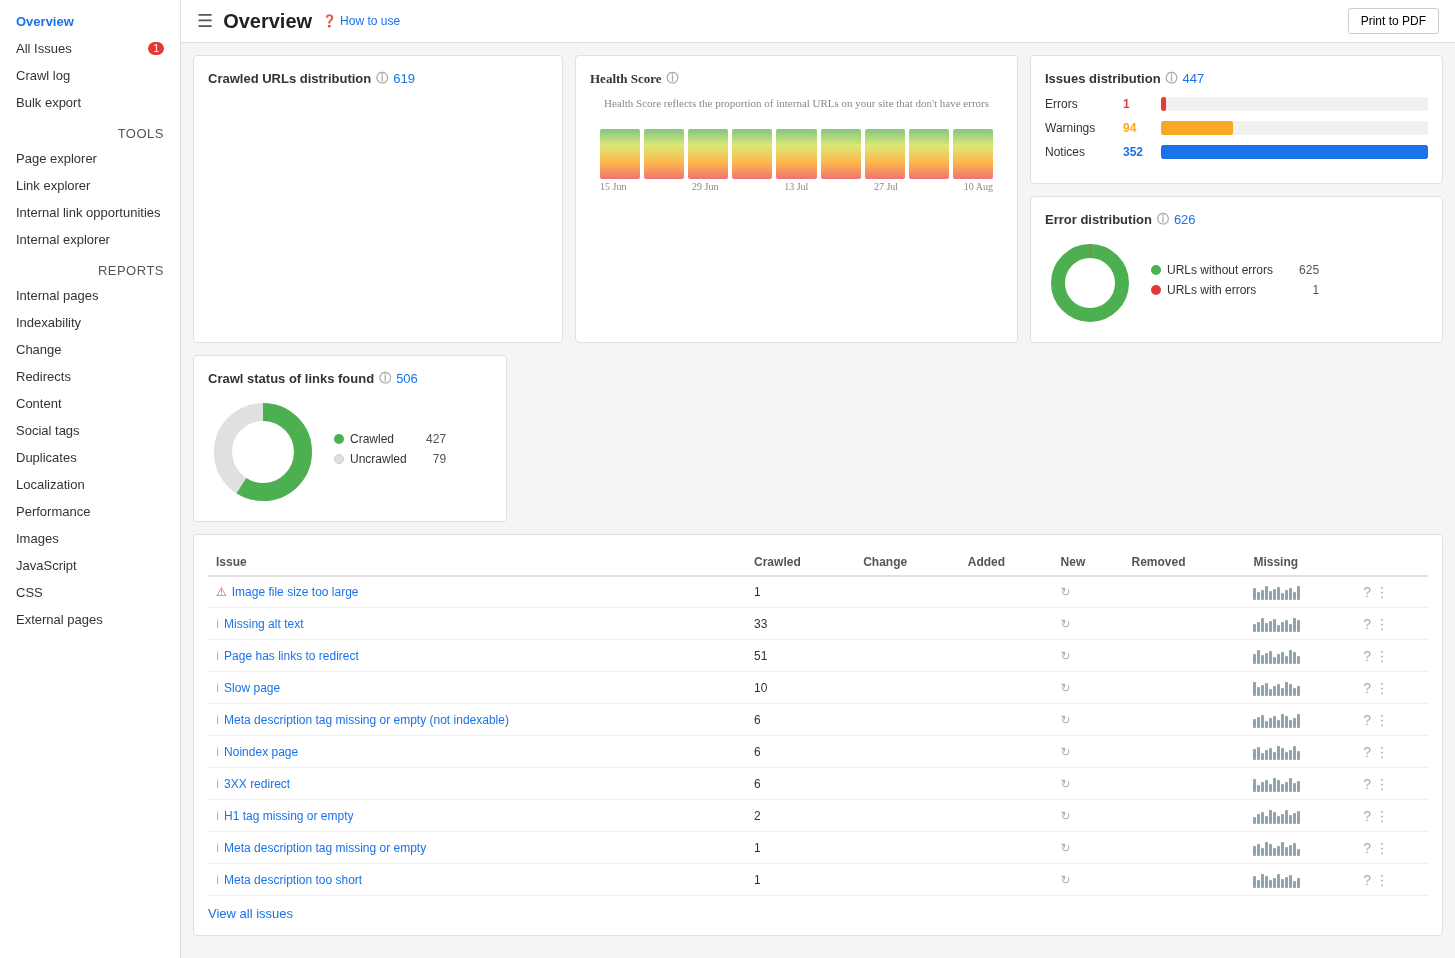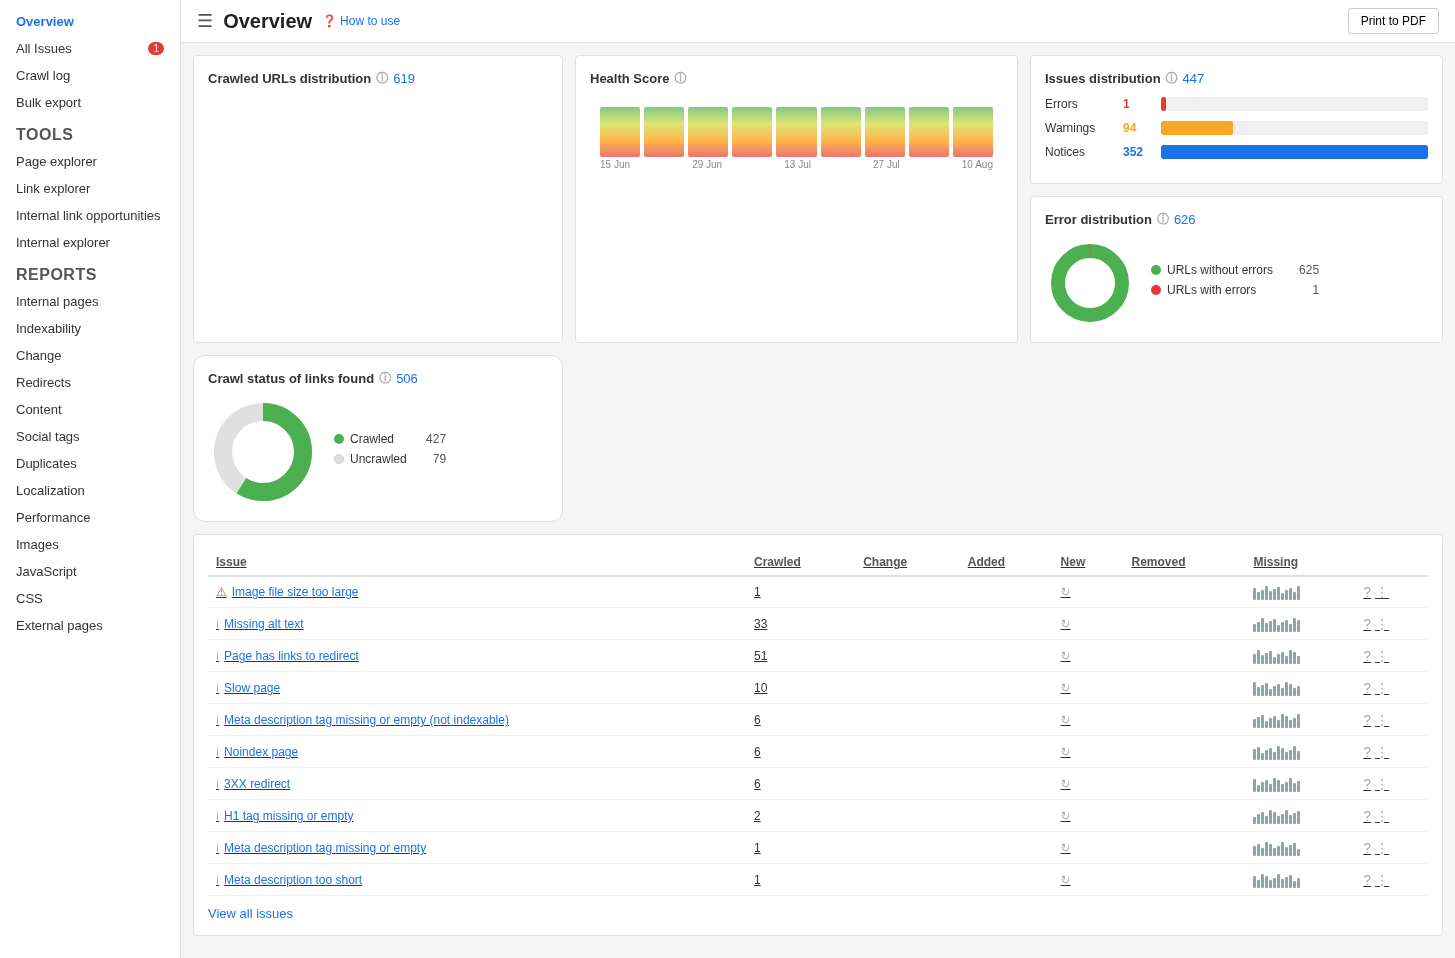--- a/index.html
+++ b/index.html
@@ -28,25 +28,26 @@
     .sidebar-item .badge {
       background: #e53935;
       color: #fff;
       border-radius: 10px;
       font-size: 10px;
       padding: 1px 5px;
       margin-left: auto;
     }
     .sidebar-section-label {
       padding: 10px 16px 4px;
-      font-size: 16px;
-      font-weight: bold;
+      font-size: 13px;
+      font-weight: normal;
       color: #555;
       text-transform: uppercase;
       letter-spacing: 0.5px;
+      text-align: right;
     }
 
     
     #main {
       flex: 1;
       overflow-y: auto;
       background: #f5f5f5;
     }
 
     
@@ -113,21 +114,21 @@
       gap: 6px;
       margin-bottom: 6px;
       font-size: 12px;
     }
     .legend-dot {
       width: 10px; height: 10px; border-radius: 50%;
     }
     .legend-val { margin-left: auto; padding-left: 20px; color: #555; }
 
     
-    .health-card { flex: 1; min-width: 340px; }
+    .health-card { flex: 1; min-width: 340px; font-family: Liberation Serif, serif; }
     .health-badge { background: #4caf50; color: #fff; border-radius: 3px; padding: 2px 8px; font-size: 11px; text-align: center; margin: 0 auto; width: 70px; }
     .health-subtitle { font-size: 11px; color: #888; text-align: center; margin-top: 5px; }
     .issue-dist-row {
       display: flex;
       align-items: center;
       margin-bottom: 10px;
       font-size: 12px;
       gap: 8px;
     }
     .issue-dist-label { width: 70px; }
@@ -158,21 +159,20 @@
       background: #fff;
       font-size: 12px;
       cursor: pointer;
       border-radius: 3px;
       display: flex; align-items: center; gap: 5px;
     }
     table.issues-table {
       width: 100%;
       border-collapse: collapse;
       font-size: 12px;
-      text-decoration: underline;
     }
     table.issues-table th {
       border-bottom: 2px solid #e0e0e0;
       padding: 6px 8px;
       text-align: left;
       color: #555;
       font-weight: bold;
     }
     table.issues-table td {
       padding: 7px 8px;
@@ -240,20 +240,21 @@
           <span class="count">619</span>
         </div>
       </div>
 
       <div class="card health-card">
         <div class="card-title">
           <span>Health Score</span>
           <span class="info-icon">ⓘ</span>
         </div>
 
+        <div class="health-subtitle">Health Score reflects the proportion of internal URLs on your site that don't have errors</div>
 
         <div style="display:flex;align-items:flex-end;gap:4px;margin-top:10px;height:60px;padding:0 10px;">
 
           <div style="flex:1;display:flex;flex-direction:column;align-items:center;gap:2px;">
             <div style="width:100%;background:linear-gradient(to top,#e53935,#ff9800,#cddc39,#4caf50);height:50px;border-radius:2px;opacity:0.7;"></div>
           </div>
           <div style="flex:1;display:flex;flex-direction:column;align-items:center;gap:2px;">
             <div style="width:100%;background:linear-gradient(to top,#e53935,#ff9800,#cddc39,#4caf50);height:50px;border-radius:2px;opacity:0.7;"></div>
           </div>
           <div style="flex:1;display:flex;flex-direction:column;align-items:center;gap:2px;">
@@ -343,21 +344,21 @@
               </div>
             </div>
           </div>
         </div>
 
       </div>
     </div>
 
     <div class="cards-row" style="align-items:flex-start;">
 
-      <div class="card" style="width:370px;border-radius:12px;">
+      <div class="card" style="width:314px;">
         <div class="card-title">
           <span>Crawl status of links found</span>
           <span class="info-icon">ⓘ</span>
           <span class="count">506</span>
         </div>
         <div class="donut-section">
           <svg width="110" height="110" viewBox="0 0 110 110">
             <circle cx="55" cy="55" r="40" fill="none" stroke="#e0e0e0" stroke-width="18"></circle>
 
             <circle cx="55" cy="55" r="40" fill="none" stroke="#4caf50" stroke-width="18" stroke-dasharray="211.2 251.3" stroke-dashoffset="62.8" transform="rotate(-90 55 55)"></circle>

